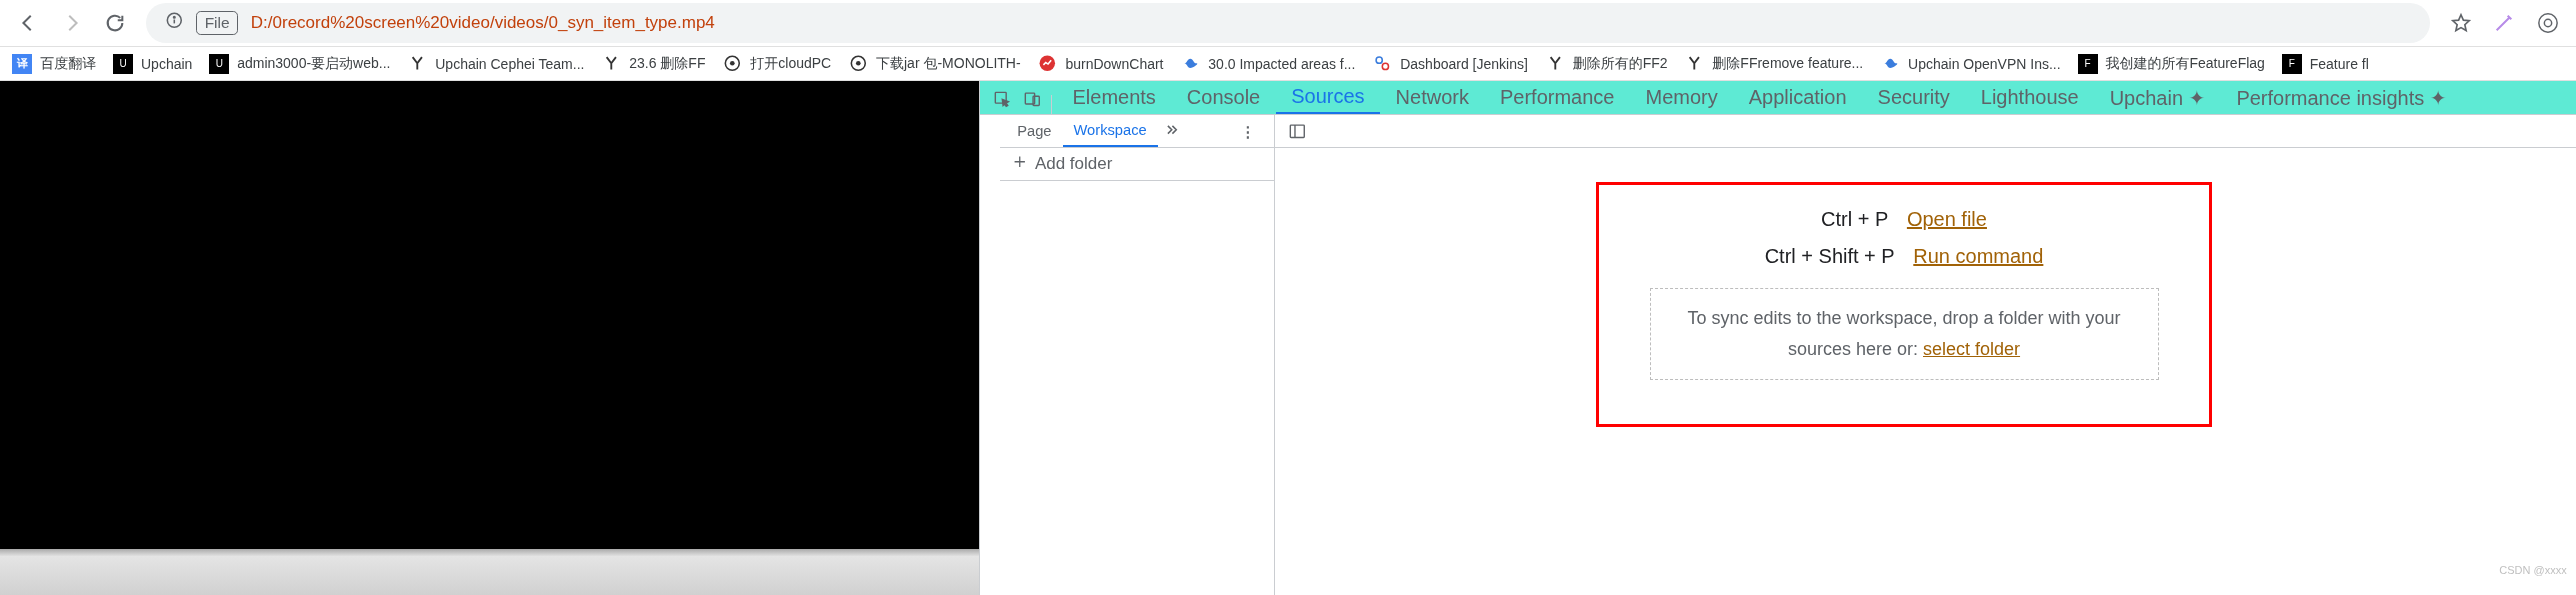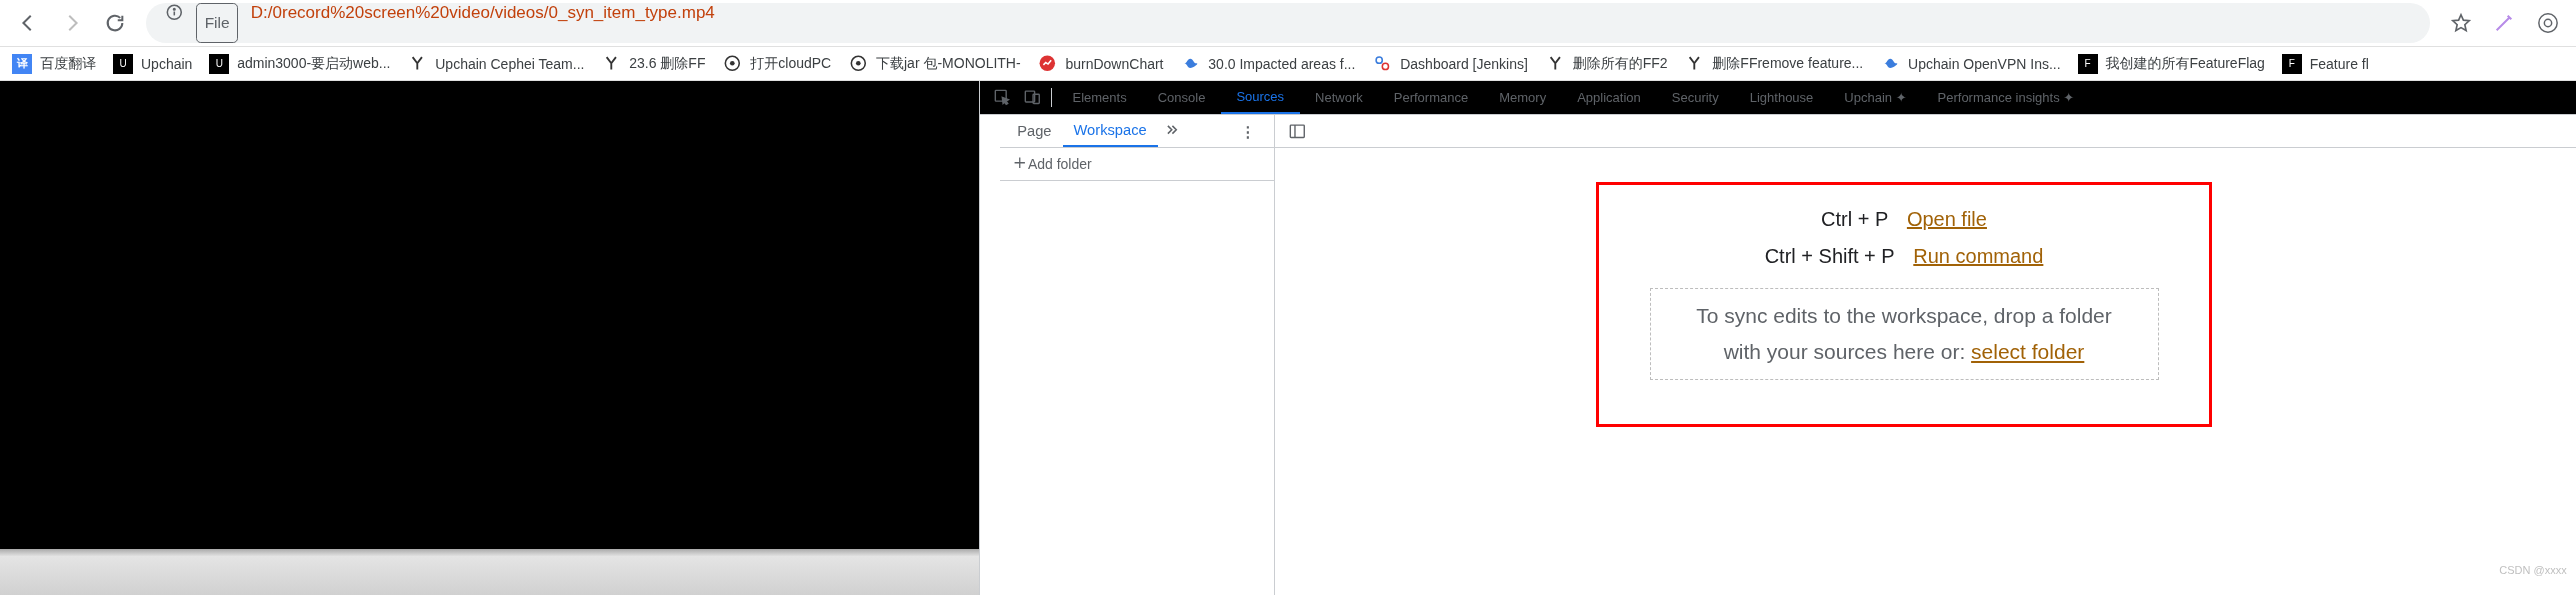--- a/index.html
+++ b/index.html
@@ -3,65 +3,65 @@
 <meta charset="utf-8">
 <style>
 * { margin: 0; padding: 0; box-sizing: border-box; font-family: "Segoe UI", Arial, sans-serif; }
 body { width: 2576px; height: 596px; background: #fff; overflow: hidden; position: relative; }
 
 
 .nav-bar { height: 47px; display: flex; align-items: center; padding: 0 15.5px; gap: 18.6px; border-bottom: 0.8px solid #e0e0e0; }
 .nav-icon { width: 25px; height: 25px; display: flex; align-items: center; justify-content: center; cursor: pointer; color: #5f6368; }
 .nav-icon.disabled { color: #bdbdbd; }
 .nav-icon svg { width: 22px; height: 22px; }
-.addr-bar { flex: 1; height: 40px; background: #f1f3f4; border-radius: 20px; display: flex; padding: 0 18.6px; gap: 12.4px; font-size: 17px; color: #5f6368; }
+.addr-bar { flex: 1; height: 40px; background: #f1f3f4; border-radius: 20px; display: flex; align-items: center; padding: 0 18.6px; gap: 12.4px; font-size: 17px; color: #5f6368; }
 .addr-file { border: 0.8px solid #5f6368; border-radius: 4.7px; padding: 1.6px 7.8px; display: flex; align-items: center; gap: 4.7px; font-size: 15.5px; }
 .addr-url { color: #c2410c; }
 .right-icons { display: flex; align-items: center; gap: 18.6px; }
 
 
 .bookmarks { height: 34px; display: flex; align-items: center; padding: 0 12.4px; gap: 17px; border-bottom: 0.8px solid #e0e0e0; overflow: hidden; white-space: nowrap; }
 .bookmark { display: flex; align-items: center; gap: 7.8px; font-size: 14px; color: #3c4043; cursor: pointer; }
 .bookmark-icon { width: 20px; height: 20px; flex: 0 0 20px; display: flex; align-items: center; justify-content: center; }
 .bi-blue { background: #4285f4; color: #fff; font-size: 11px; font-weight: bold; }
 .bi-black { background: #000; color: #fff; font-size: 10px; }
 
 
 .main { display: flex; height: calc(100% - 81px); }
 .video-area { flex: 0 0 979px; background: #000; position: relative; }
 .taskbar-img { position: absolute; bottom: 0; left: 0; right: 0; height: 47px; background: linear-gradient(#e8e8e8,#d0d0d0); display: flex; align-items: flex-start; }
 .taskbar-img::before { content:""; position:absolute; top:0; left:0; right:0; height:7.8px; background:linear-gradient(#aaa,#e8e8e8);}
 .devtools { flex: 1; display: flex; flex-direction: column; border-left: 0.8px solid #cacdd1; }
 
 
-.dt-header { height: 34px; display: flex; align-items: center; border-bottom: 0.8px solid #cacdd1; padding-left: 7.8px; font-size: 13px; color: #5f6368; background:#000000;}
+.dt-header { height: 34px; display: flex; align-items: flex-end; border-bottom: 0.8px solid #cacdd1; padding-left: 7.8px; font-size: 20px; color: #5f6368; background:#5eead4;}
 .dt-hicon { width: 29.5px; height: 29.5px; display: flex; align-items: center; justify-content: center; cursor: pointer; }
 .dt-tab { padding: 0 15.5px; height: 100%; display: flex; align-items: center; cursor: pointer; }
 .dt-tab.active { color: #1a73e8; border-bottom: 2.3px solid #1a73e8; }
 .dt-sep { width: 0.8px; height: 18.6px; background: #cacdd1; margin: 0 4.7px; }
 
 
 .dt-body { flex: 1; display: flex; margin-left: 20px; }
 .dt-left { flex: 0 0 275px; border-right: 0.8px solid #cacdd1; display: flex; flex-direction: column; }
 .dt-subtabs { height: 33px; display: flex; align-items: center; border-bottom: 0.8px solid #cacdd1; padding: 0 6.2px; font-size: 14.7px; color: #5f6368; }
 .dt-subtab { padding: 0 11px; height: 100%; display: flex; align-items: center; cursor: pointer; }
 .dt-subtab.active { color: #1a73e8; border-bottom: 2.3px solid #1a73e8; }
 .dt-chevrons { margin-left: 6.2px; cursor: pointer; }
 .dt-more { margin-left: auto; padding: 0 11px; cursor: pointer; font-weight: bold; letter-spacing: 1.6px; }
-.add-folder { height: 33px; display: flex; align-items: center; gap: 0; padding: 0 12.4px; font-size: 14px; color: #5f6368; border-bottom: 0.8px solid #cacdd1; cursor: pointer; }
+.add-folder { height: 33px; display: flex; align-items: center; gap: 7px; padding: 0 12.4px; font-size: 17px; color: #5f6368; border-bottom: 0.8px solid #cacdd1; cursor: pointer; }
 
 .dt-right { flex: 1; position: relative; }
 .dt-right-bar { height: 33px; border-bottom: 0.8px solid #cacdd1; display:flex; align-items:center; padding:0 7.8px;}
 .dt-right-bar .dt-hicon svg{width:18.6px;height:18.6px;}
 
 .hint-box { position: absolute; left: 321px; top: 67px; width: 616px; height: 245px; border: 3.1px solid #ff0000; padding-top: 23px; }
 .hint-row { display: flex; justify-content: center; gap: 18.6px; font-size: 20px; margin-bottom: 14px; }
 .hint-key { color: #202124; }
 .hint-link { color: #a16207; text-decoration: underline; cursor: pointer; }
-.drop-zone { margin: 20px auto 0; width: 509px; height: 92px; border: 1.6px dashed #bdbdbd; display: flex; align-items: center; justify-content: center; text-align: center; font-size: 21px; color: #5f6368; padding: 0 31px; line-height: 1.7; }
+.drop-zone { margin: 20px auto 0; width: 509px; height: 92px; border: 1.6px dashed #bdbdbd; display: flex; align-items: center; justify-content: center; text-align: center; font-size: 18px; color: #5f6368; padding: 0 31px; line-height: 1.7; }
 
 .watermark { position: absolute; right: 9.3px; bottom: 20px; font-size: 11px; color: #c0c0c0; }
 </style>
 </head>
 <body>
 
 <div class="nav-bar">
   <div class="nav-icon">
     <svg viewBox="0 0 24 24" fill="none" stroke="currentColor" stroke-width="2.2">
         <path d="M15 4l-8 8 8 8"></path>

